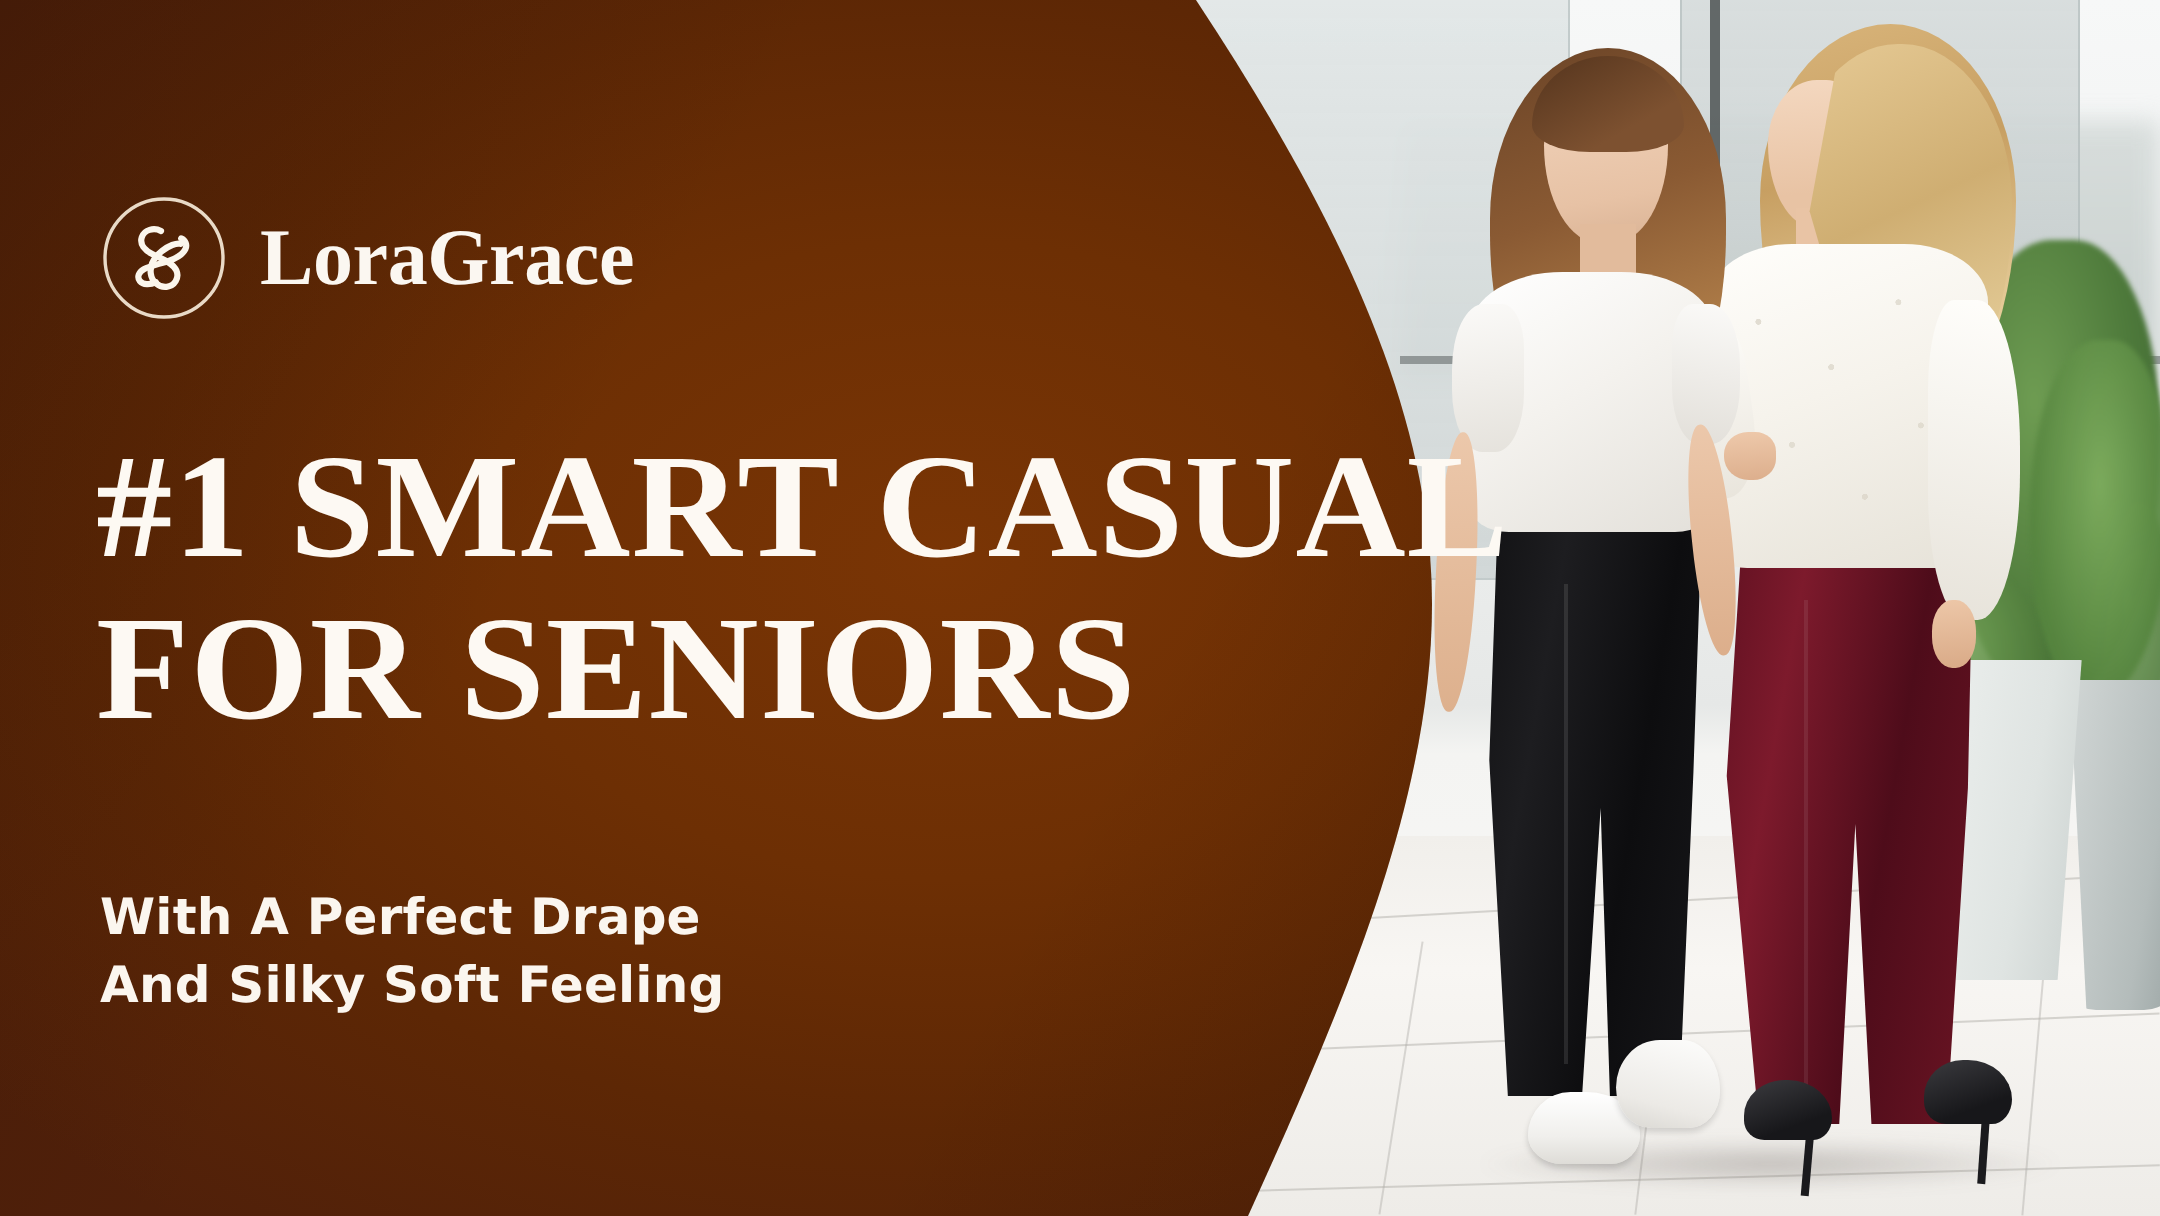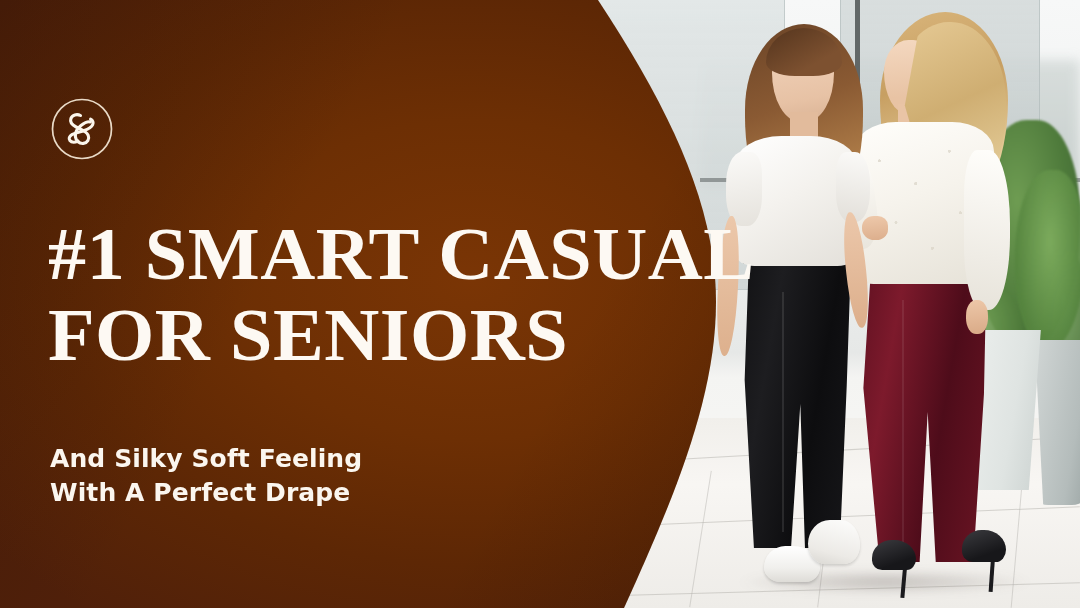--- a/index.html
+++ b/index.html
@@ -419,26 +419,27 @@
   <div class="brown-panel"></div>
 
   <div class="content">
 
     <div class="logo-row">
       <svg class="logo-mark" viewBox="0 0 64 64">
         <circle cx="32" cy="32" r="29.5" fill="none" stroke="#f6ead8" stroke-width="1.7" opacity="0.92"></circle>
         <path d="M30.5 18.5c-3.6-1.9-8.4-.6-9.6 3.1-1.2 3.7 1.6 6.6 5.2 8.4 4.4 2.2 10.3 4.2 12.1 8.3 1.6 3.7-.9 7.7-4.9 8.1-4.1.4-7.4-2.7-7.9-6.6-.6-4.4 2.1-8.5 5.6-11.3 3.3-2.6 7.2-4.2 9.3-3.6" fill="none" stroke="#fbf6ec" stroke-width="3.1" stroke-linecap="round" stroke-linejoin="round"></path>
         <path d="M40.6 22.2c2.2.9 3.1 3.3 2.1 5.4-1.3 2.7-4.6 4.6-8.4 5.9-4.3 1.5-9 2.2-12.4 4.1-2.6 1.5-3.5 4-2 5.9 1.6 2 5.1 2 8.1.6" fill="none" stroke="#fbf6ec" stroke-width="3.1" stroke-linecap="round" stroke-linejoin="round"></path>
       </svg>
+      <span class="logo-word">LoraGrace</span>
     </div>
 
     <h1 class="headline">
       <span class="hl-line">#1 Smart Casual</span>
       <span class="hl-line">For Seniors</span>
     </h1>
 
     <p class="subhead">
+      <span class="sh-line">With A Perfect Drape</span>
       <span class="sh-line">And Silky Soft Feeling</span>
-      <span class="sh-line">With A Perfect Drape</span>
     </p>
 
   </div>
 </div>
 
 </body></html>

